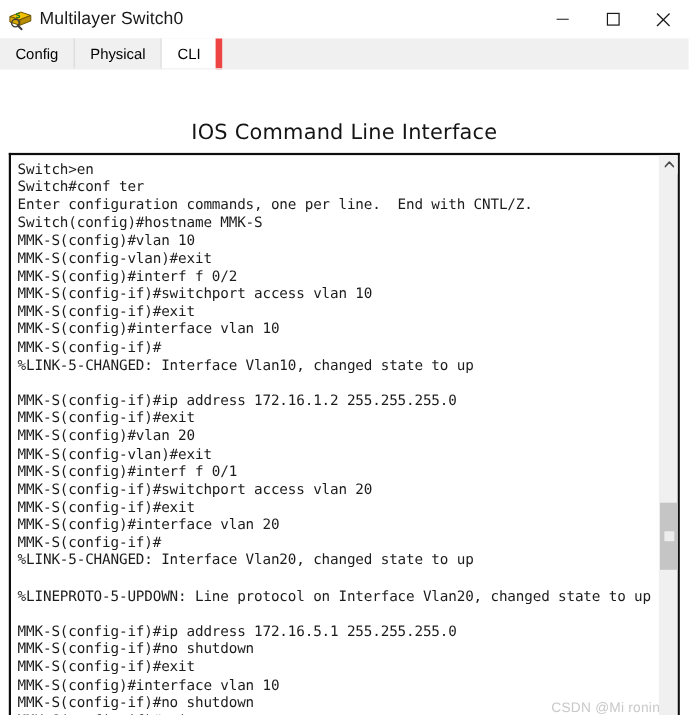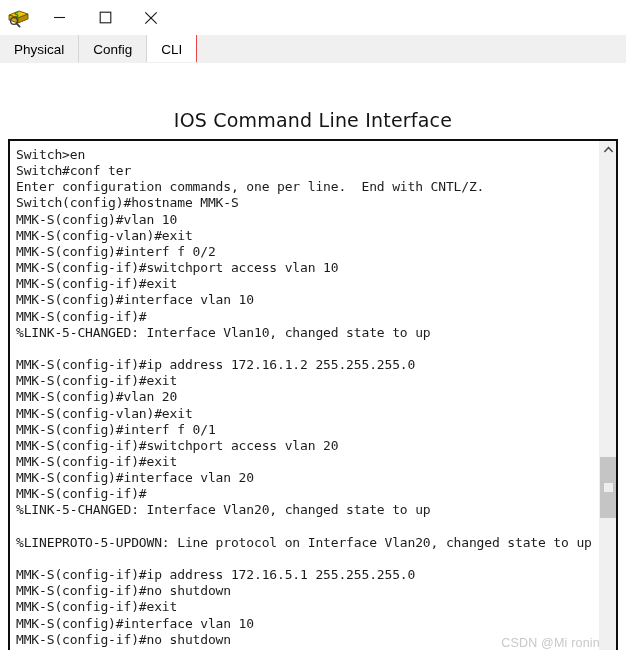--- a/index.html
+++ b/index.html
@@ -96,21 +96,21 @@
     font-size: 13.5px;
     color: #000000;
     background: #f0f0f0;
     border-right: 1px solid #d5d5d5;
     box-sizing: border-box;
     cursor: default;
     white-space: nowrap;
   }
   .tab.active {
     background: #ffffff;
-    border-right: 1px solid #ef4444;
+    border-right: 6px solid #ef4444;
   }
 
   
   .cli-heading {
     height: 38px;
     min-height: 38px;
     background: #ffffff;
     display: flex;
     align-items: center;
     justify-content: center;
@@ -214,20 +214,21 @@
         <polygon points="3,9 12,12 12,17 3,14" fill="#d9a900" stroke="#6b5400" stroke-width="0.9"></polygon>
         <polygon points="12,12 22,8 22,13 12,17" fill="#b88c00" stroke="#6b5400" stroke-width="0.9"></polygon>
 
         <text x="8.2" y="10.6" font-family="DejaVu Sans, sans-serif" font-size="6.5" font-weight="bold" fill="#1a7a1a">S</text>
 
         <circle cx="8" cy="15" r="3.4" fill="none" stroke="#3d3d3d" stroke-width="1.3"></circle>
         <line x1="10.4" y1="17.4" x2="13.6" y2="20.6" stroke="#3d3d3d" stroke-width="1.8" stroke-linecap="round"></line>
       </svg>
     </span>
 
+    <span class="title-text">Multilayer Switch0</span>
 
     <div class="win-controls">
       <div class="win-btn">
         <svg width="13" height="13" viewBox="0 0 13 13" aria-hidden="true">
           <line x1="1" y1="6.5" x2="12" y2="6.5" stroke="#1a1a1a" stroke-width="1.1"></line>
         </svg>
       </div>
       <div class="win-btn">
         <svg width="13" height="13" viewBox="0 0 13 13" aria-hidden="true">
           <rect x="1.2" y="1.2" width="10.6" height="10.6" fill="none" stroke="#1a1a1a" stroke-width="1.1"></rect>
@@ -237,24 +238,24 @@
         <svg width="14" height="14" viewBox="0 0 14 14" aria-hidden="true">
           <line x1="1.3" y1="1.3" x2="12.7" y2="12.7" stroke="#1a1a1a" stroke-width="1.15"></line>
           <line x1="12.7" y1="1.3" x2="1.3" y2="12.7" stroke="#1a1a1a" stroke-width="1.15"></line>
         </svg>
       </div>
     </div>
   </div>
 
   <div class="tabstrip">
     <div class="tab">
+      <span>Config</span>
+    </div>
+    <div class="tab">
       <span>Physical</span>
-    </div>
-    <div class="tab">
-      <span>Config</span>
     </div>
     <div class="tab active">
       <span>CLI</span>
     </div>
   </div>
 
   <div class="cli-heading">IOS Command Line Interface</div>
 
   <div class="term-wrap">
 

